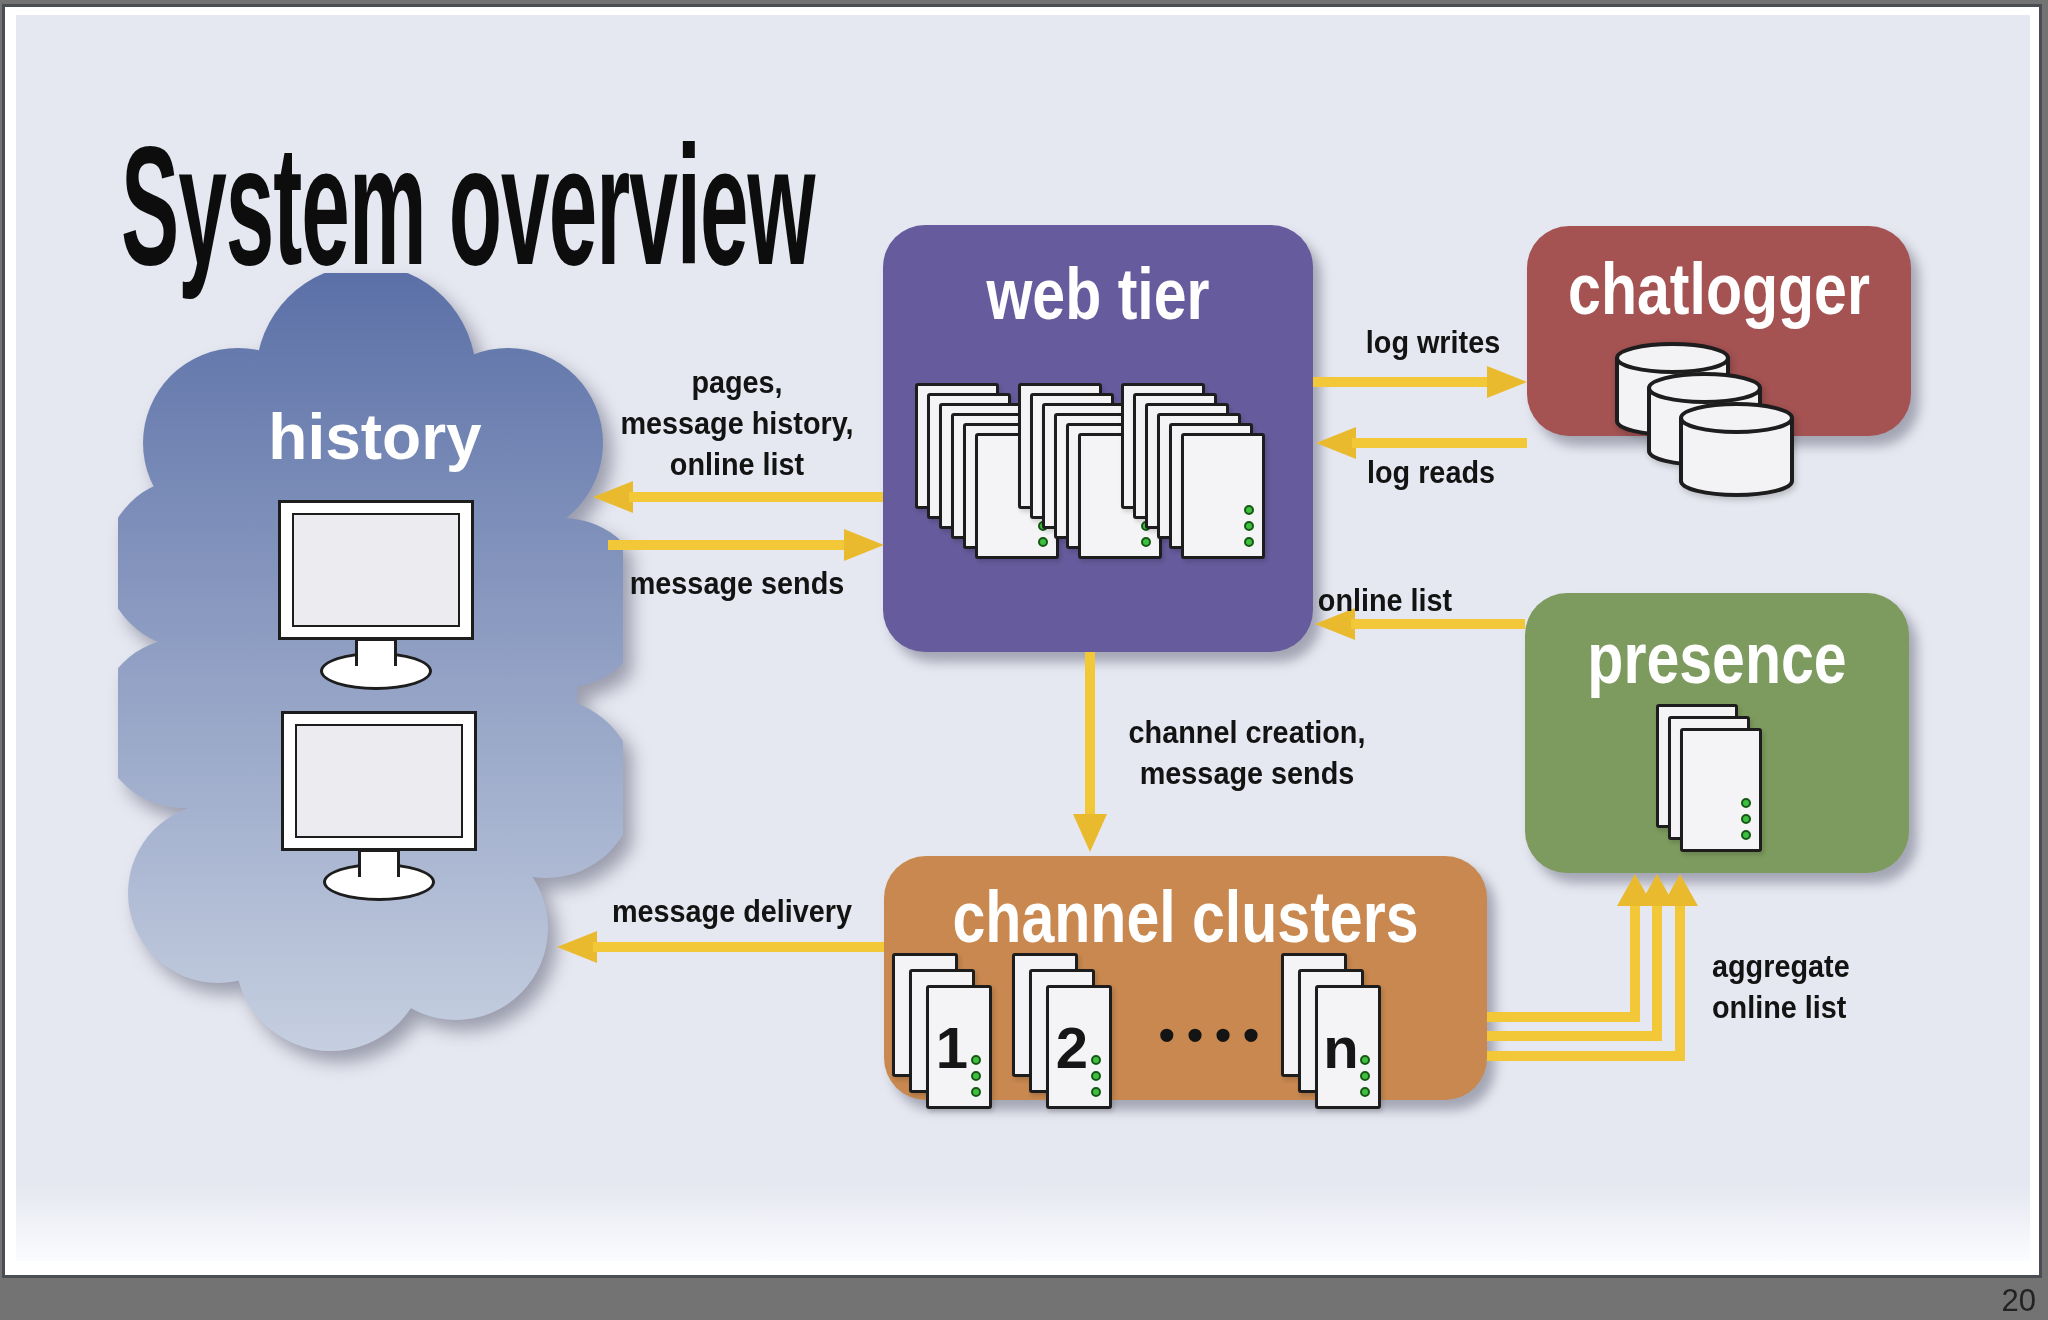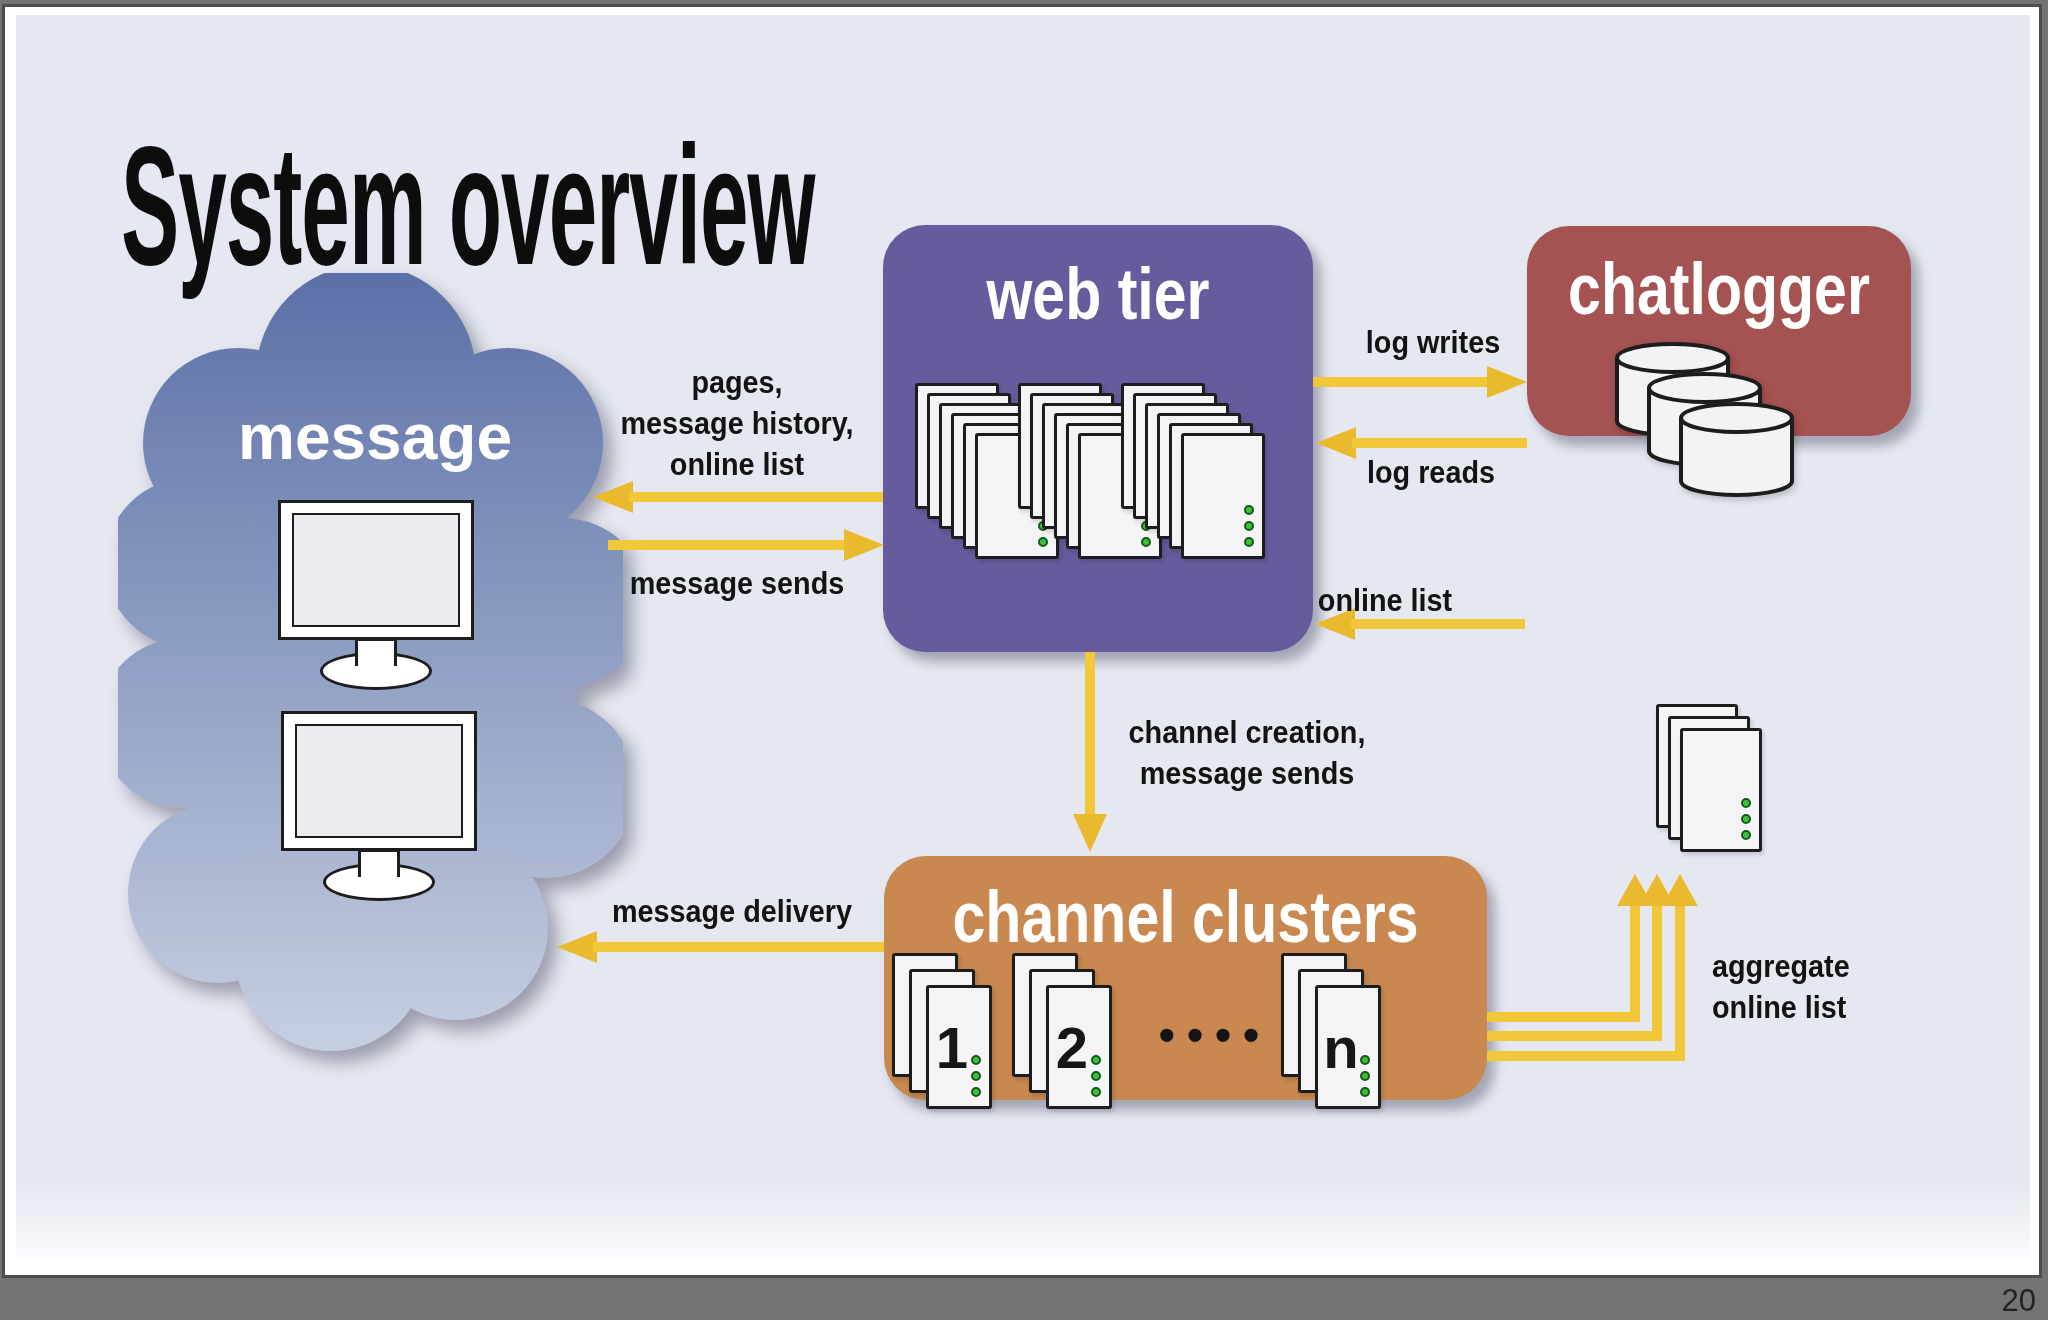--- a/index.html
+++ b/index.html
@@ -100,21 +100,21 @@
       <circle cx="445" cy="330" r="85"></circle>
       <circle cx="428" cy="515" r="90"></circle>
       <circle cx="338" cy="655" r="92"></circle>
       <circle cx="213" cy="682" r="96"></circle>
       <circle cx="100" cy="620" r="90"></circle>
       <circle cx="65" cy="450" r="85"></circle>
       <circle cx="72" cy="290" r="85"></circle>
       <ellipse cx="255" cy="400" rx="205" ry="275"></ellipse>
     </g>
   </svg>
-  <div class="cloud-label">message</div>
+  <div class="cloud-label">history</div>
 
   <div class="monitor" style="left:278px;top:500px;">
     <div class="mon-frame">
       <div class="mon-screen"></div>
     </div>
     <div class="mon-base"></div>
     <div class="mon-neck"></div>
   </div>
   <div class="monitor" style="left:281px;top:711px;">
     <div class="mon-frame">
@@ -184,20 +184,23 @@
         <path d="M2,16 L2,79 A55.5,14 0 0 0 113,79 L113,16"></path>
         <ellipse cx="57.5" cy="16" rx="55.5" ry="14"></ellipse>
       </g>
       <g transform="translate(64,60)">
         <path d="M2,16 L2,79 A55.5,14 0 0 0 113,79 L113,16"></path>
         <ellipse cx="57.5" cy="16" rx="55.5" ry="14"></ellipse>
       </g>
     </g>
   </svg>
 
+  <div class="node-box" style="left:1525px;top:593px;width:384px;height:280px;background:var(--presence-fill,#7d9b5e);">
+    <div class="box-title" style="top:24px;">presence</div>
+  </div>
   <div class="abs" style="left:1656px;top:704px;">
     <div class="sheet md" style="left:0;top:0"></div>
     <div class="sheet md" style="left:12px;top:12px"></div>
     <div class="sheet md" style="left:24px;top:24px">
       <div class="leds">
           <div class="led"></div>
           <div class="led"></div>
           <div class="led"></div>
         </div>
     </div>

